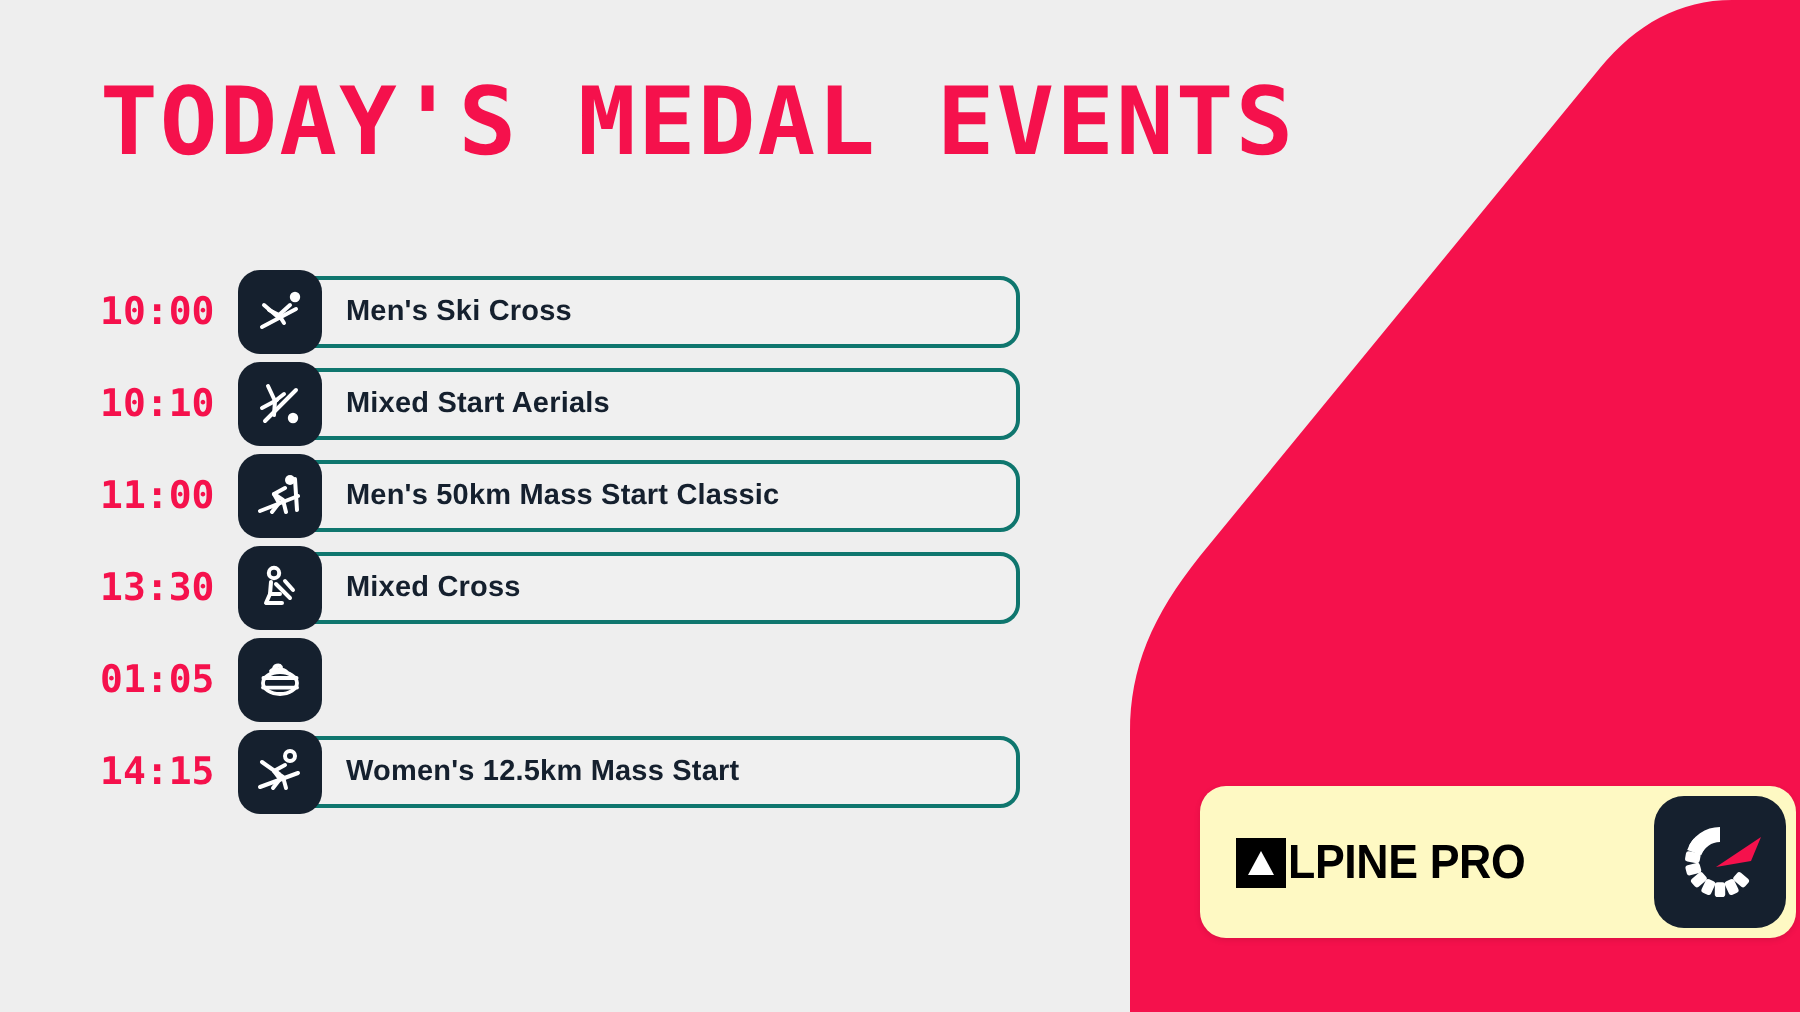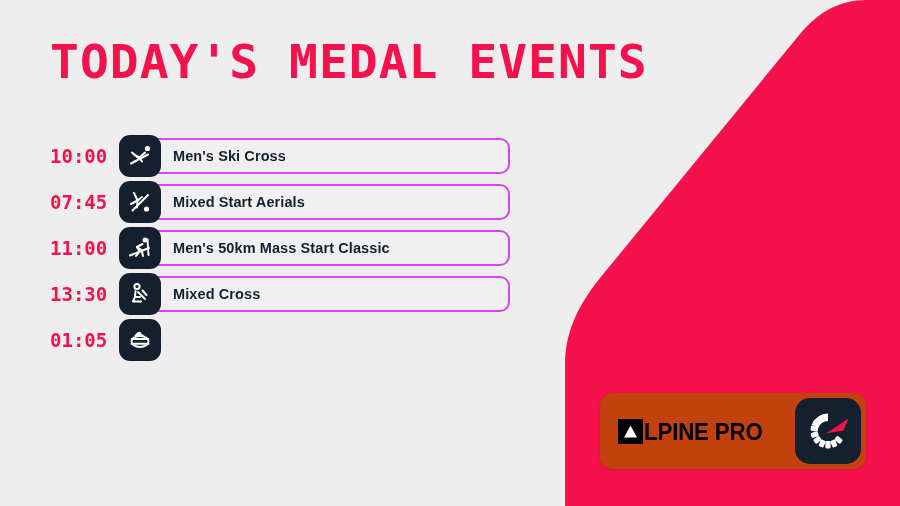--- a/index.html
+++ b/index.html
@@ -42,21 +42,21 @@
     font-family:"DejaVu Sans Mono","Liberation Mono",monospace;
     font-size:19px;font-weight:bold;
     color:#f5114c;
     letter-spacing:0px;
     white-space:nowrap;
   }
   .card{
     position:absolute;left:135px;right:0;top:0;
     width:375px;height:36px;
     background:#f0f0f0;
-    border:2px solid #d946ef;
+    border:2px solid #0f766e;
     border-radius:10px;
     box-sizing:border-box;
   }
   .card-label{
     position:absolute;left:36px;top:50%;
     transform:translateY(-50%);
     font-size:14.5px;
     font-weight:bold;
     color:#15202e;
     letter-spacing:0.1px;
@@ -68,22 +68,22 @@
     background:#15202e;
     border-radius:11px;
     display:flex;align-items:center;justify-content:center;
     z-index:2;
   }
   .icon-tile svg{display:block;}
 
   
   .logo-card{
     position:absolute;left:600px;top:393px;
-    width:266px;height:76px;
-    background:#c2410c;
+    width:298px;height:76px;
+    background:#fef9c3;
     border-radius:13px;
     display:flex;align-items:center;
     box-shadow:0 1px 3px rgba(0,0,0,.10);
   }
   .wordmark{
     position:absolute;left:18px;top:50%;
     transform:translateY(-50%);
     display:flex;align-items:center;
     height:26px;
   }
@@ -140,21 +140,21 @@
             <path d="M19 10.5 L13.5 15.5 L16 19.5"></path>
             <path d="M13.5 15.5 L8.5 13"></path>
             <path d="M5 21.5 L22 12.5"></path>
             <path d="M6 10.5 L13 16.5"></path>
           </g>
         </svg>
       </div>
     </div>
 
     <div class="row">
-      <div class="time">07:45</div>
+      <div class="time">10:10</div>
       <div class="card">
         <div class="card-label">Mixed Start Aerials</div>
       </div>
       <div class="icon-tile">
         <svg width="28" height="28" viewBox="0 0 28 28">
           <g fill="none" stroke="#fff" stroke-width="2" stroke-linecap="round" stroke-linejoin="round">
             <circle cx="20.5" cy="21" r="2.6" fill="#fff" stroke="none"></circle>
             <path d="M8 5 L11.5 12.5 L16 9"></path>
             <path d="M11.5 12.5 L11 19.5"></path>
             <path d="M5 16 L12.5 12"></path>
@@ -208,20 +208,37 @@
             <path d="M11 8.5 C11 6.8 13.5 6 14.5 7.5"></path>
             <ellipse cx="14" cy="15.5" rx="8.5" ry="5.5"></ellipse>
             <path d="M5.7 13 L22.3 13"></path>
             <path d="M5.5 17.8 L22.5 17.8"></path>
             <path d="M9.5 9.5 C11 8 16 8.2 17.5 10.2"></path>
           </g>
         </svg>
       </div>
     </div>
 
+    <div class="row">
+      <div class="time">14:15</div>
+      <div class="card">
+        <div class="card-label">Women's 12.5km Mass Start</div>
+      </div>
+      <div class="icon-tile">
+        <svg width="28" height="28" viewBox="0 0 28 28">
+          <g fill="none" stroke="#fff" stroke-width="2" stroke-linecap="round" stroke-linejoin="round">
+            <circle cx="19" cy="6" r="2.5" fill="none"></circle>
+            <path d="M16.5 10.5 L11 13.5 L14 17.5 L10.5 22"></path>
+            <path d="M11 13.5 L15.5 16.5 L17 22"></path>
+            <path d="M4 21.5 L23 14.5"></path>
+            <path d="M5 9 L13.5 15"></path>
+          </g>
+        </svg>
+      </div>
+    </div>
 
   </div>
 
   <div class="logo-card">
     <div class="wordmark">
       <span class="wm-a">
         <svg width="19" height="19" viewBox="0 0 19 19">
           <polygon points="9.5,3.5 16,15.5 3,15.5" fill="#fff"></polygon>
         </svg>
       </span>

